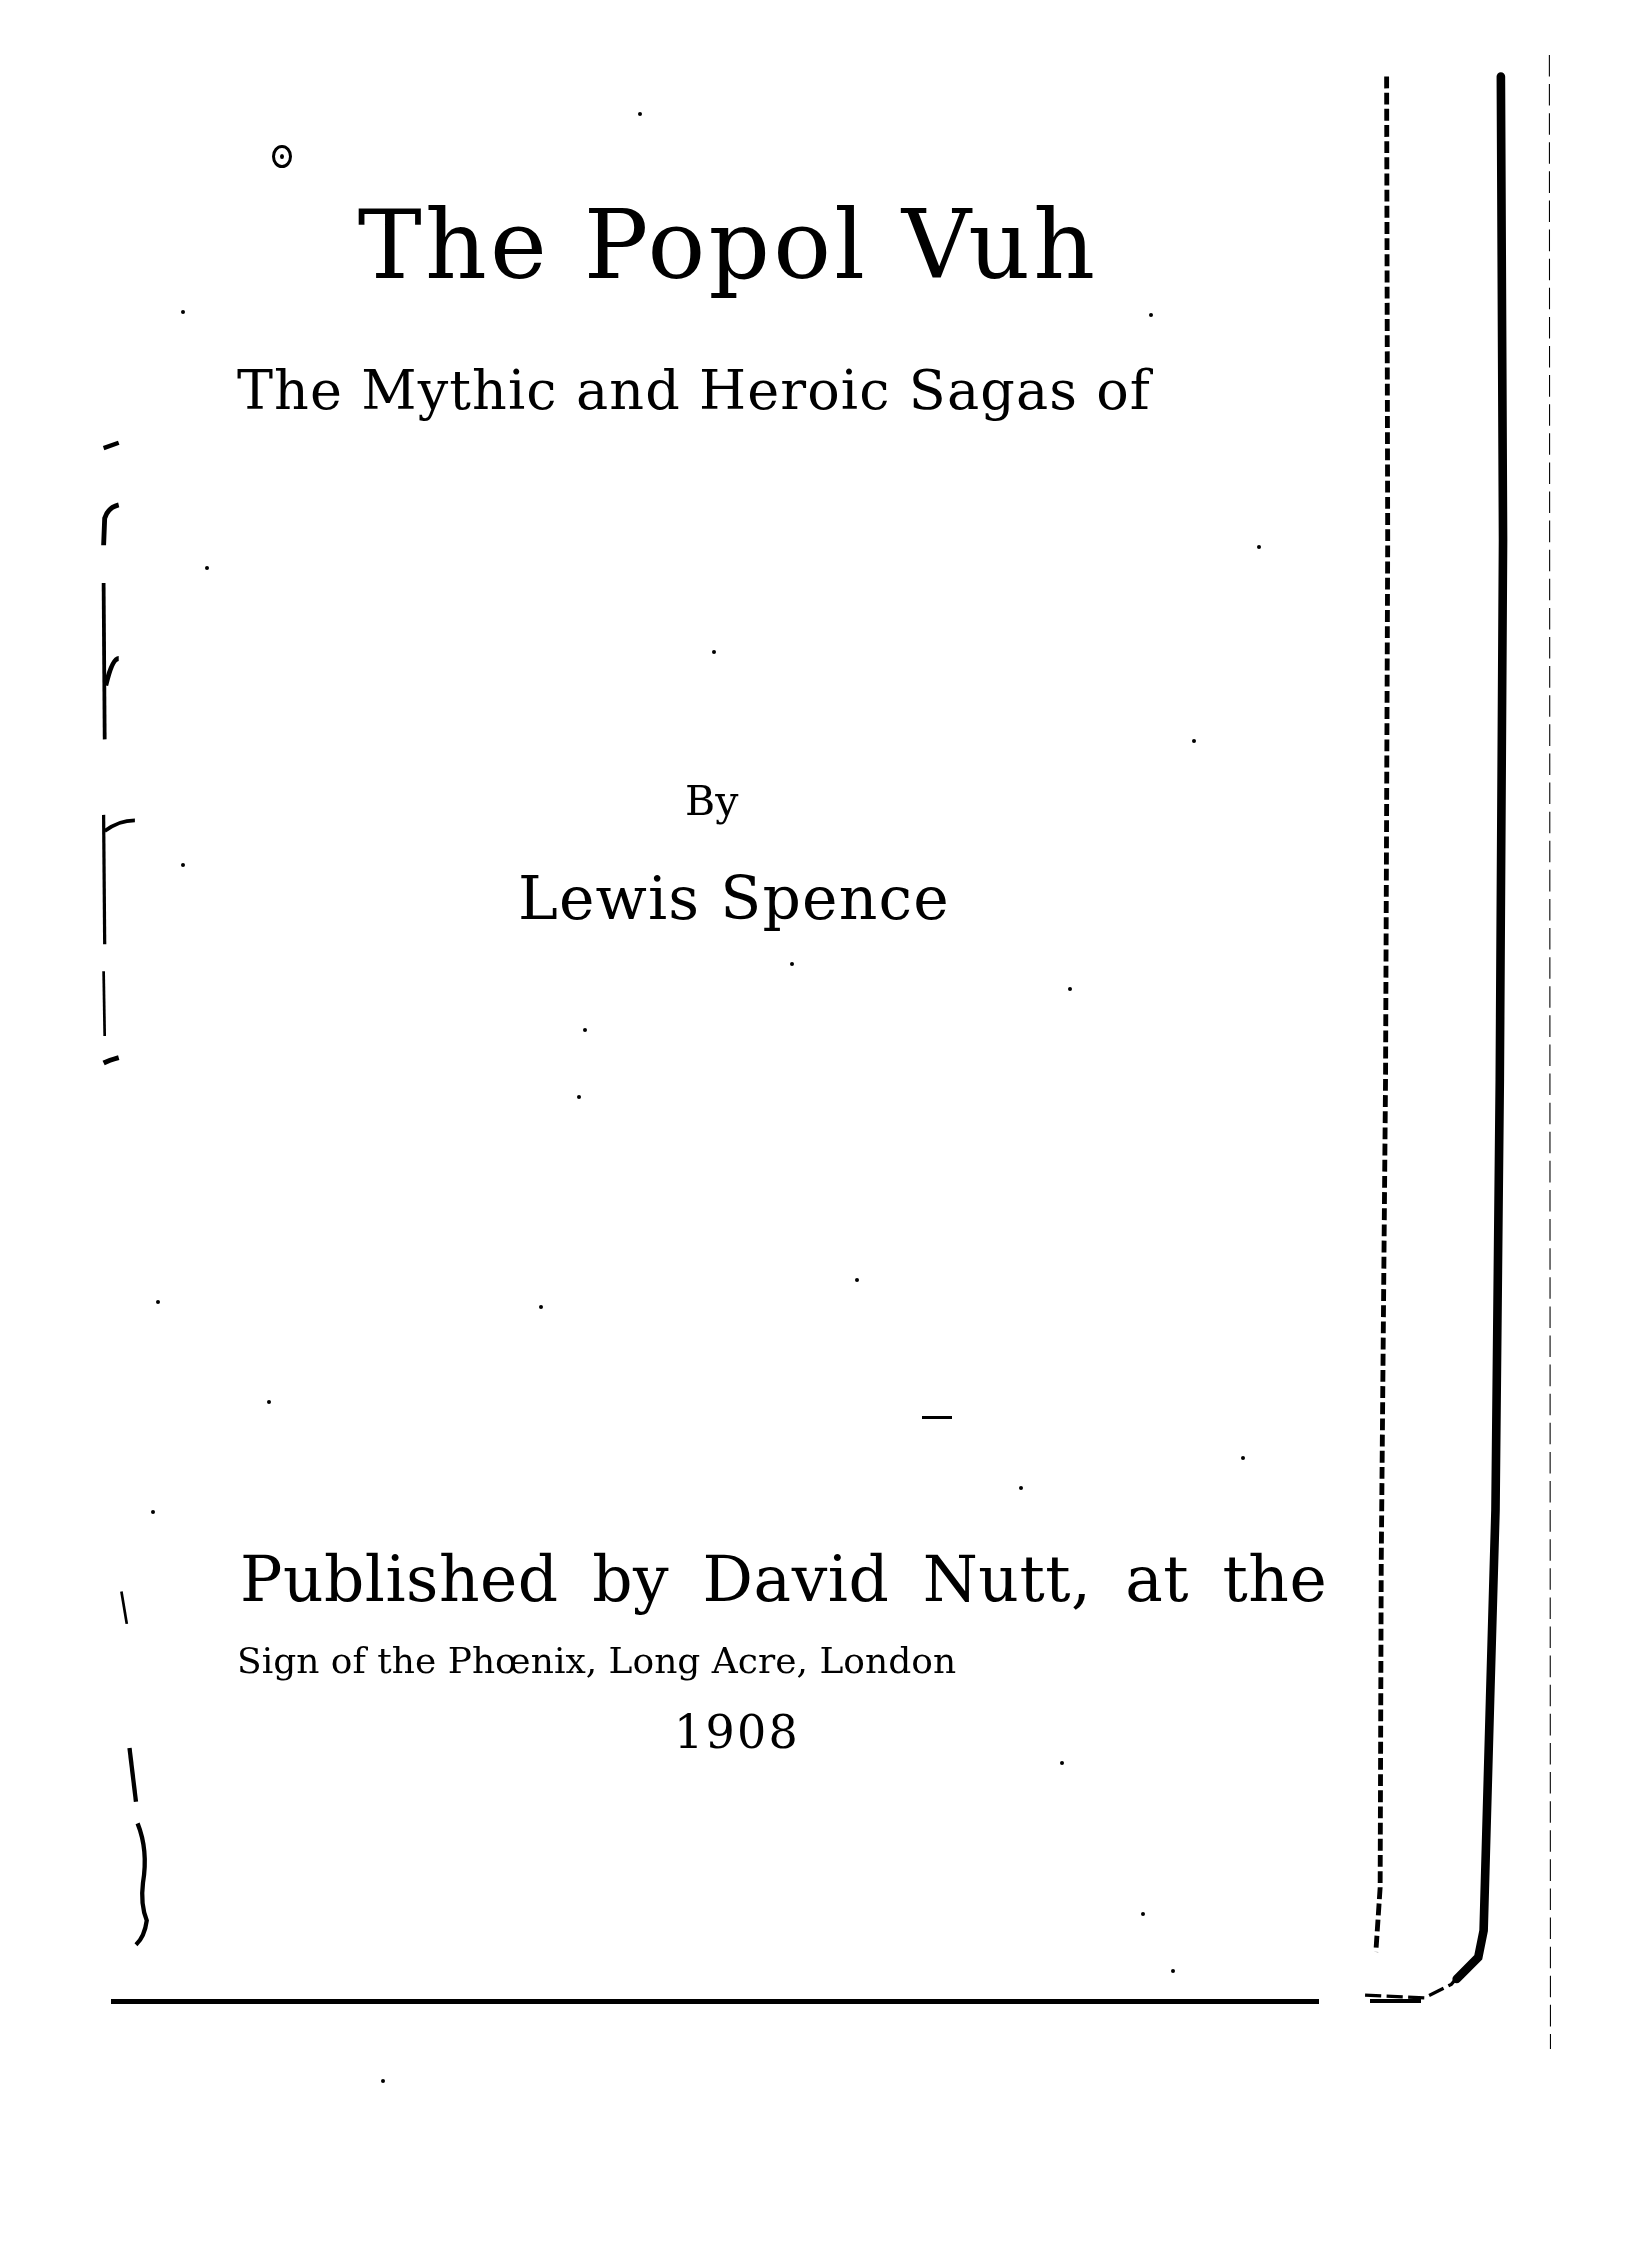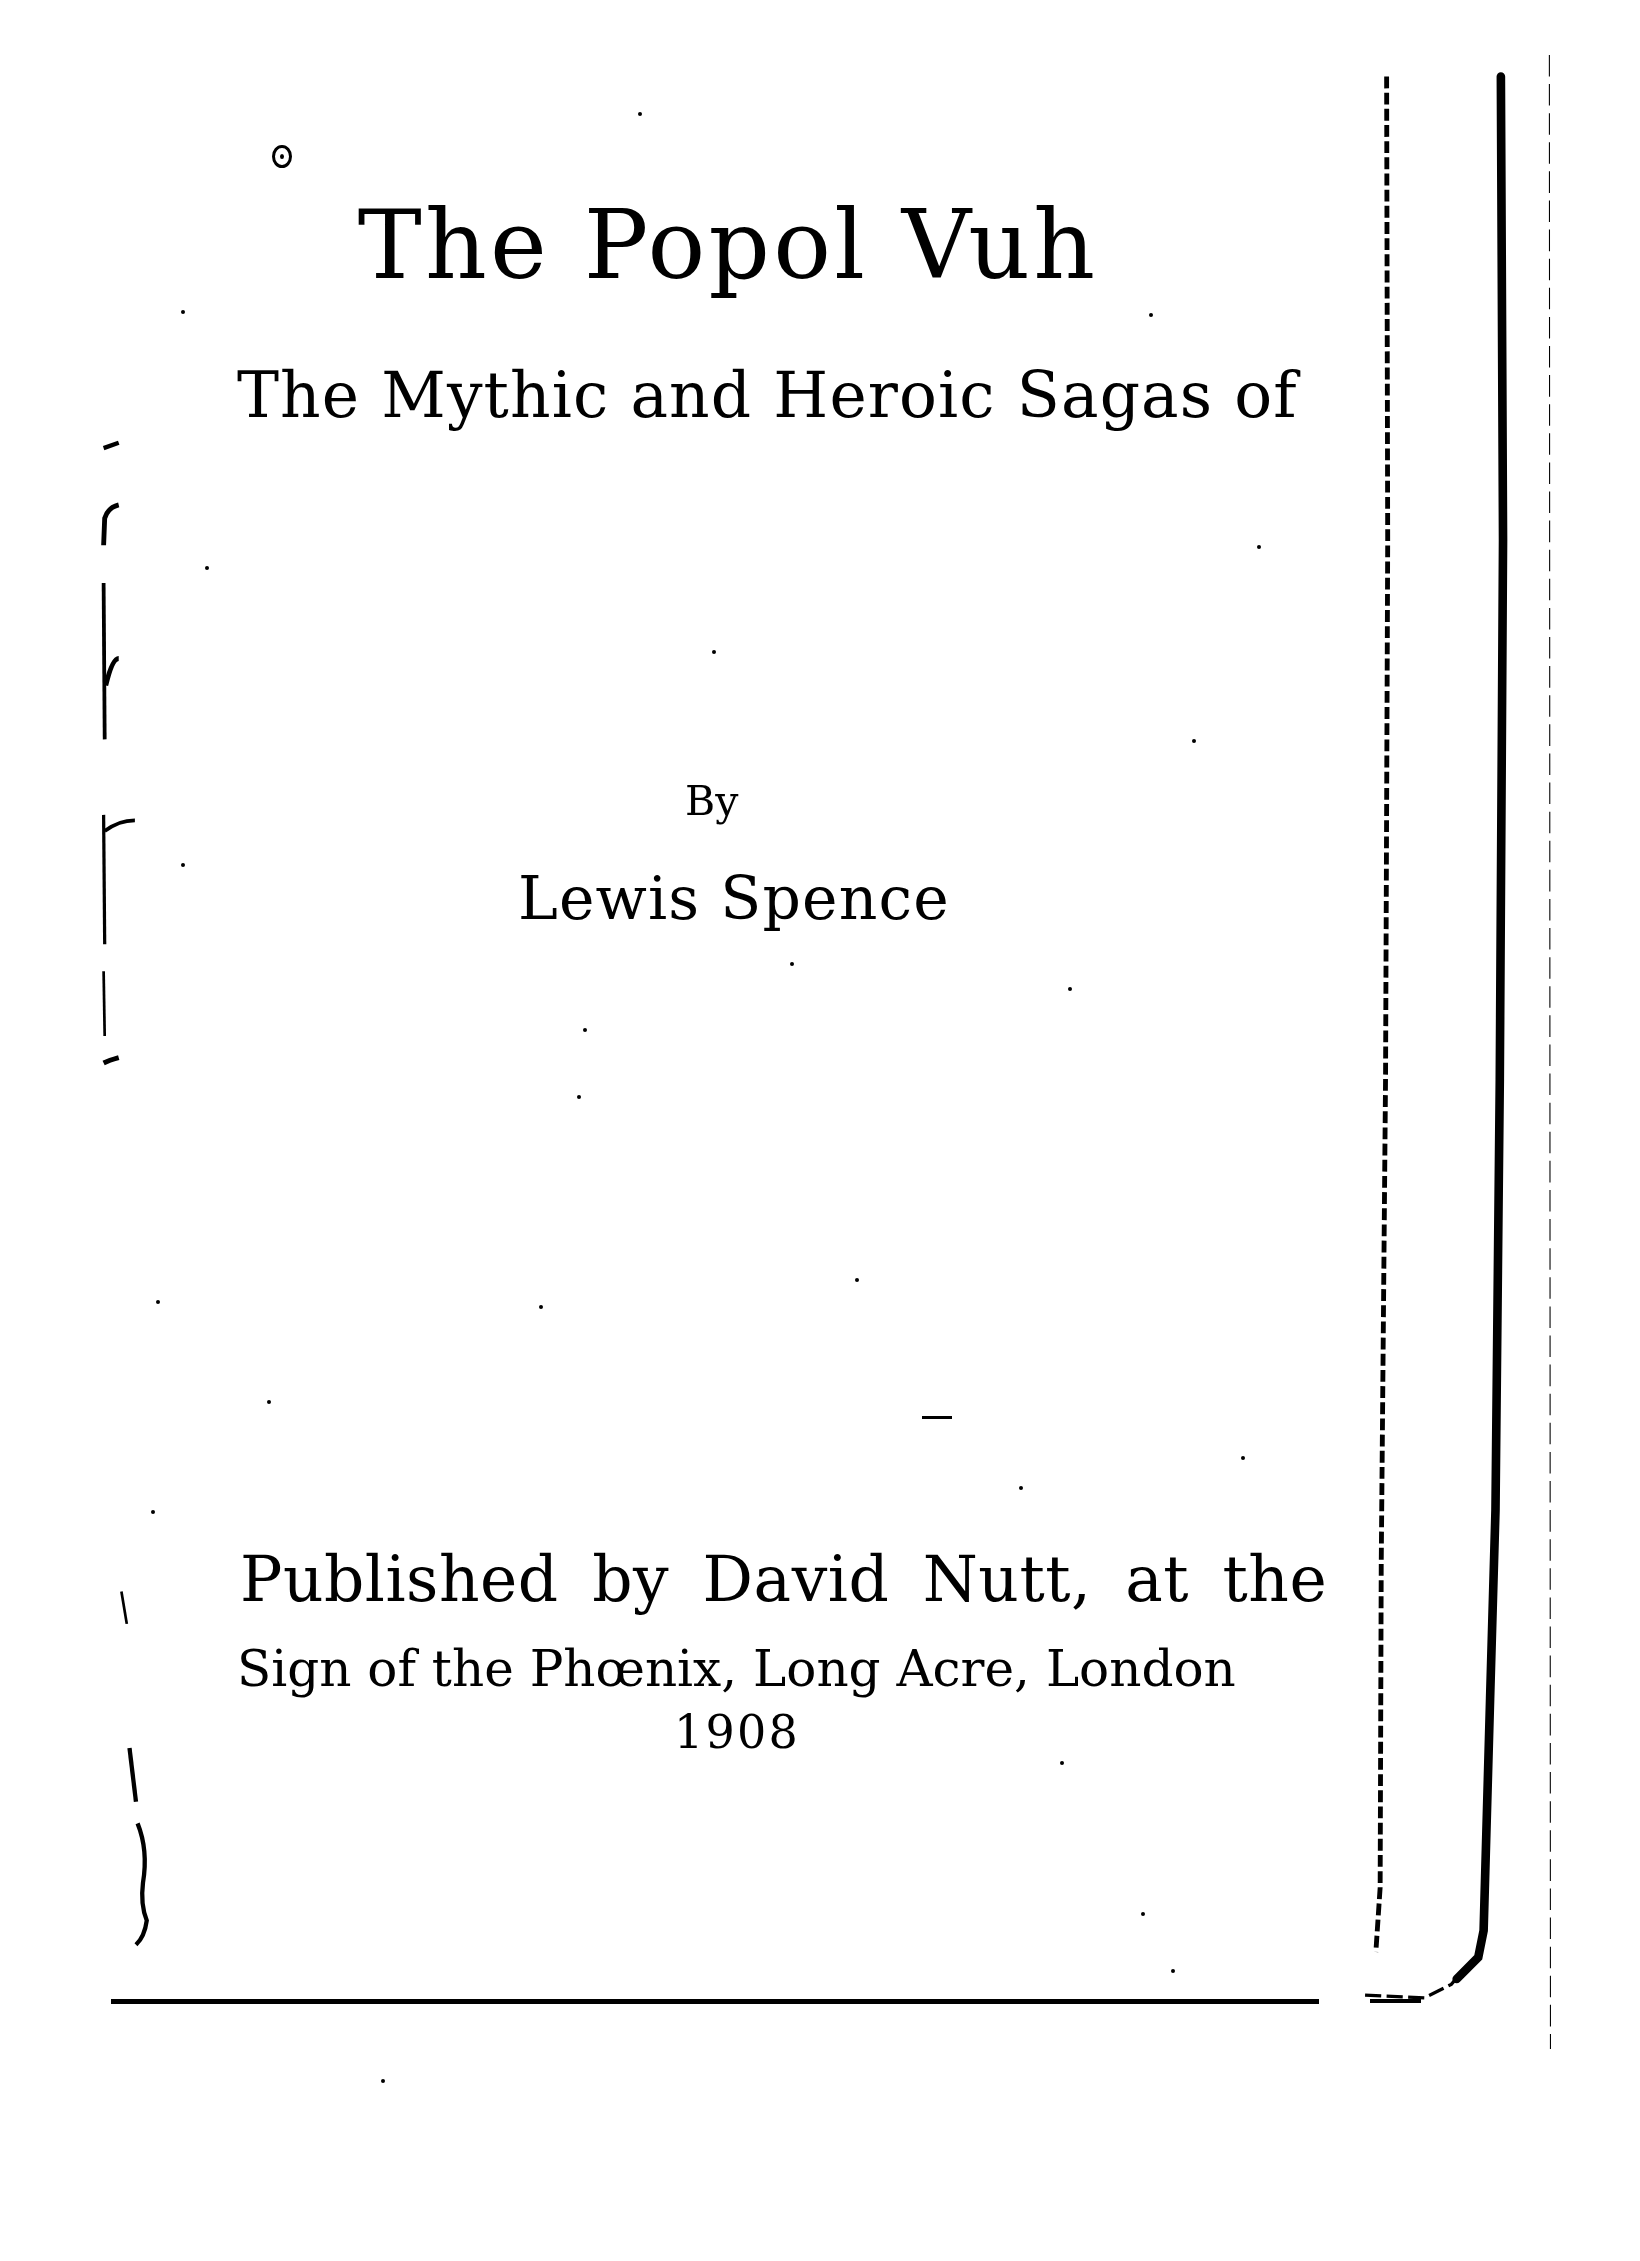--- a/index.html
+++ b/index.html
@@ -1,26 +1,26 @@
 <!DOCTYPE html>
 <html style="font-size:8.6px"><head>
 <meta charset="utf-8">
 <style>
   html, body { margin: 0; padding: 0; background: #ffffff; }
   body { width: 1641px; height: 2261px; position: relative; overflow: hidden;
          font-family: "DejaVu Serif", "Liberation Serif", serif; color: #000; }
   .page { position: absolute; left: 0; top: 0; width: 1641px; height: 2261px; background: #fff; border-radius: 9px; }
   .line { position: absolute; left: 0; width: 1456px; text-align: center; white-space: nowrap; }
   .title { top: 189px; font-size: 96px; left: 0; width: 1456px; letter-spacing: 3.2px; }
-  .sub1 { top: 359px; font-size: 63px; left: 237px; width: auto; text-align: left; letter-spacing: 1.1px; }
+  .sub1 { top: 359px; font-size: 54px; left: 237px; width: auto; text-align: left; letter-spacing: 1.1px; }
   .sub2 { top: 464px; font-size: 63px; left: 237px; width: auto; text-align: left; letter-spacing: 1.6px; }
   .by { top: 777px; font-size: 41px; left: 685px; width: auto; text-align: right; }
   .author { top: 863px; font-size: 60px; left: 518px; width: auto; text-align: left; letter-spacing: 1.1px; }
   .pub1 { top: 1543px; font-size: 63px; left: 240px; width: auto; text-align: right; letter-spacing: 0.5px; word-spacing: 13px; }
-  .pub2 { top: 1640px; font-size: 50px; left: 237px; width: auto; text-align: left; }
+  .pub2 { top: 1640px; font-size: 36px; left: 237px; width: auto; text-align: left; }
   .year { top: 1705px; font-size: 46px; left: 674px; width: auto; text-align: left; letter-spacing: 2.2px; }
   .mark-circle { position: absolute; left: 272px; top: 145px; width: 14px; height: 17.3px;
                  border: 3.2px solid #000; border-radius: 50%; }
   .mark-circle::after { content: ""; position: absolute; left: 4.9px; top: 6px; width: 4.3px; height: 5.4px;
                         background: #000; border-radius: 50%; }
   .dash-mark { position: absolute; left: 922px; top: 1416px; width: 30px; height: 2.7px; background: #000; }
   .rule { position: absolute; background: #000; }
   .speck { position: absolute; width: 4.3px; height: 4.3px; background: #000; border-radius: 50%; }
   .edge { position: absolute; }
 </style>

